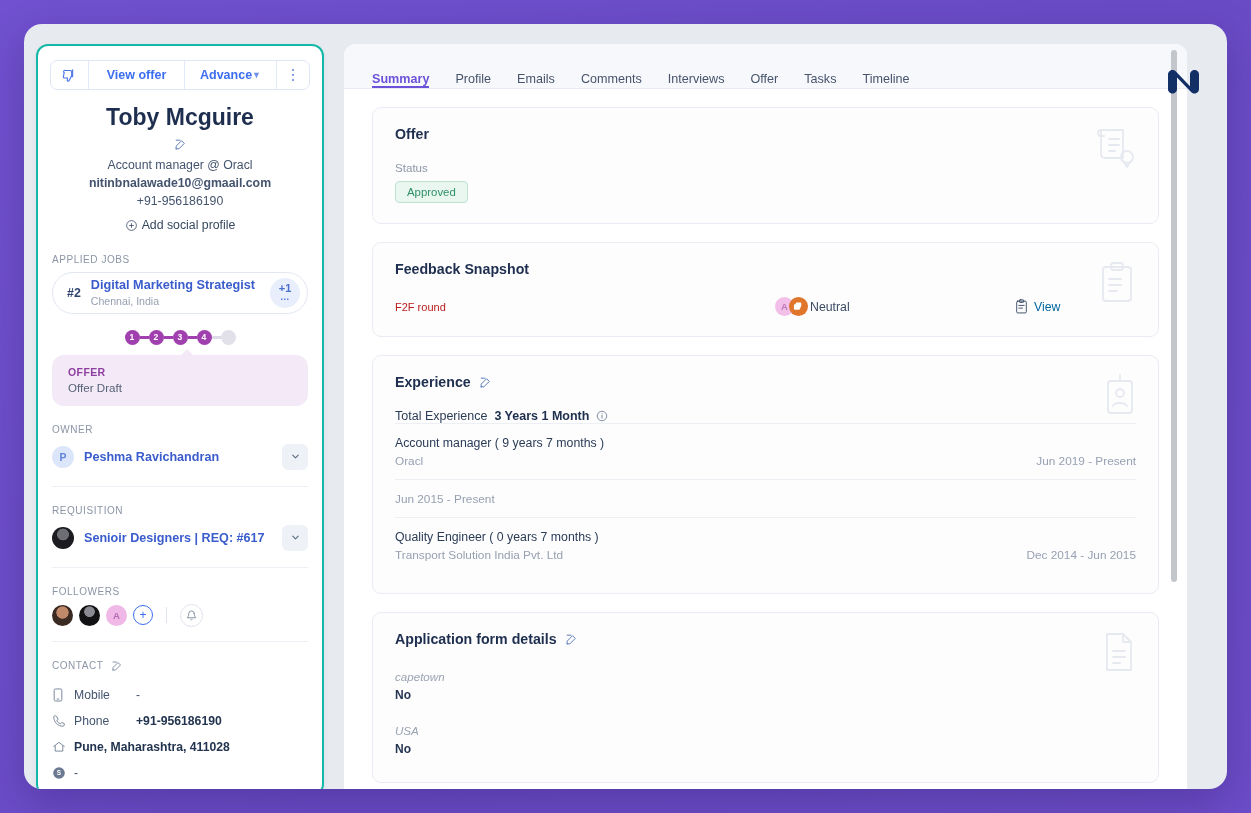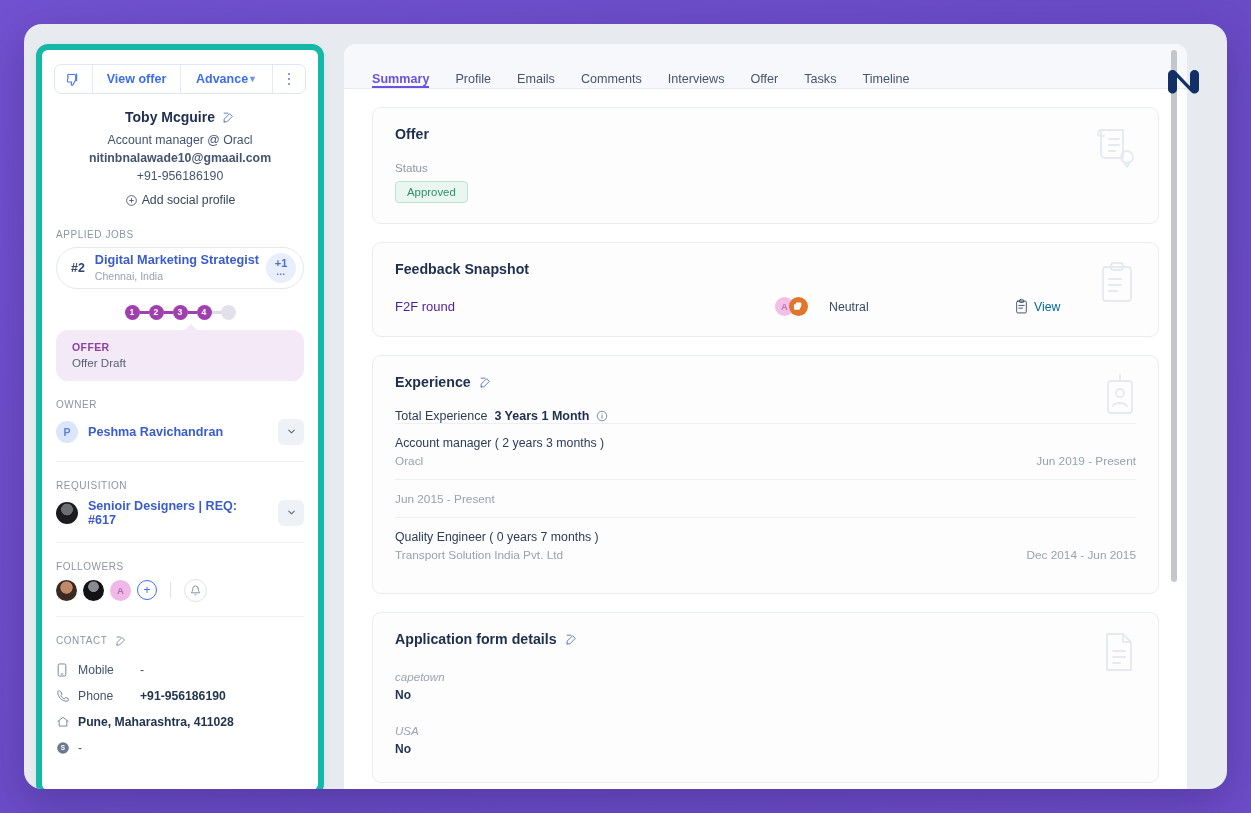--- a/index.html
+++ b/index.html
@@ -23,21 +23,21 @@
     box-shadow: 0 14px 40px rgba(40,20,90,.30);
     overflow: hidden;
   }
 
   
   #sidebar {
     position: absolute;
     left: 12px; top: 20px;
     width: 288px; height: 752px;
     background: #ffffff;
-    border: 6px solid #14b8a6;
+    border: 2px solid #14b8a6;
     border-radius: 12px;
     box-shadow: 0 2px 6px rgba(30,40,80,.06);
     overflow: hidden;
   }
 
   .btn-group {
     display: flex;
     margin: 14px 12px 0 12px;
     border: 1px solid #dfe6f5;
     border-radius: 7px;
@@ -56,22 +56,22 @@
   .bg-icon    { width: 38px; }
   .bg-view    { flex: 1 1 auto; padding: 0 10px; }
   .bg-advance { width: 92px; }
   .bg-kebab   { width: 32px; }
   .caret { font-size: 9px; color: #6e92e8; }
   .kebab-dots { display:flex; flex-direction:column; gap:2.5px; align-items:center;}
   .kebab-dots i { width:2.6px; height:2.6px; background:#5b7fd8; border-radius:50%; display:block;}
 
   .cand-head { text-align: center; padding: 14px 16px 0; }
   .cand-name {
-    font-size: 14px; font-weight: 700; color: #1d2e4e;
-    display: inline-flex; align-items: center; gap: 7px;
+    font-size: 23px; font-weight: 700; color: #1d2e4e;
+    display: inline-flex; align-items: center; gap: 7px; flex-direction: column;
   }
   .cand-sub  { font-size: 12.3px; color: #44546e; margin-top: 7px; }
   .cand-mail { font-size: 12.3px; color: #44546e; margin-top: 4px; font-weight: bold; }
   .cand-ph   { font-size: 12.3px; color: #44546e; margin-top: 4px; }
   .add-social {
     margin-top: 10px; font-size: 12.3px; color: #36485f;
     display: inline-flex; align-items: center; gap: 4px; cursor: pointer;
   }
 
   .sec-label {
@@ -214,33 +214,33 @@
     color: #e9ecf2;
   }
   .lbl-mini { font-size: 11.6px; color: #8d97a7; margin-top: 18px; }
   .badge {
     display: inline-block; margin-top: 7px;
     background: #e9f7f0; border: 1px solid #bde3d0; color: #2f8f68;
     border-radius: 4px; font-size: 11.4px; padding: 4px 11px;
   }
 
   .fb-row { display: flex; align-items: center; margin-top: 19px; }
-  .fb-left { font-size: 13px; color: #4c1d95; flex: 0 0 380px; }
+  .fb-left { font-size: 11px; color: #b91c1c; flex: 0 0 380px; }
   .fb-mid  { display: flex; align-items: center; flex: 0 0 240px; }
   .fb-av {
     width: 19px; height: 19px; border-radius: 50%; background: #f2bfe8;
     color: #bb79b8; font-size: 9.4px; font-weight: 700;
     display: flex; align-items: center; justify-content: center;
   }
   .fb-mood {
     width: 19px; height: 19px; border-radius: 50%; background: #e0762b;
     display: flex; align-items: center; justify-content: center;
     margin-left: -5px; color:#fff;
   }
-  .fb-txt { font-size: 12.3px; color: #3a4a62; margin-left: 21px; }
+  .fb-txt { font-size: 12.3px; color: #3a4a62; margin-left: 2px; }
   .fb-view { display: inline-flex; align-items: center; gap: 6px; font-size: 12.3px; color: #0369a1; cursor: pointer; }
 
   .total-exp { margin-top: 18px; font-size: 12.5px; color: #2b3c56; display: flex; align-items: center; gap: 7px; }
   .total-exp b { color: #1d2e4e; }
   .exp-item { border-top: 1px solid #eceff4; padding: 12px 0 11px; display: flex; align-items: flex-start; }
   .exp-item:first-of-type { margin-top: 12px; }
   .exp-left { flex: 1 1 auto; }
   .exp-role { font-size: 12.3px; color: #2b3c56; }
   .exp-org  { font-size: 11.8px; color: #97a1b1; margin-top: 4px; }
   .exp-date { font-size: 11.8px; color: #97a1b1; align-self: flex-end; }
@@ -510,21 +510,21 @@
           <span>Total Experience</span>
           <b>3 Years 1 Month</b>
           <svg width="12" height="12" viewBox="0 0 24 24" fill="none" stroke="#6b7a90" stroke-width="1.7">
               <circle cx="12" cy="12" r="9.5"></circle>
               <path d="M12 10.5v6M12 7.4v.2" stroke-linecap="round"></path>
             </svg>
         </div>
 
         <div class="exp-item">
           <span class="exp-left">
-            <span class="exp-role" style="display:block">Account manager ( 2 years 3 months )</span>
+            <span class="exp-role" style="display:block">Account manager ( 9 years 7 months )</span>
             <span class="exp-org" style="display:block">Oracl</span>
           </span>
           <span class="exp-date">Jun 2019 - Present</span>
         </div>
         <div class="exp-item">
           <span class="exp-date">Jun 2015 - Present</span>
         </div>
         <div class="exp-item">
           <span class="exp-left">
             <span class="exp-role" style="display:block">Quality Engineer ( 0 years 7 months )</span>

